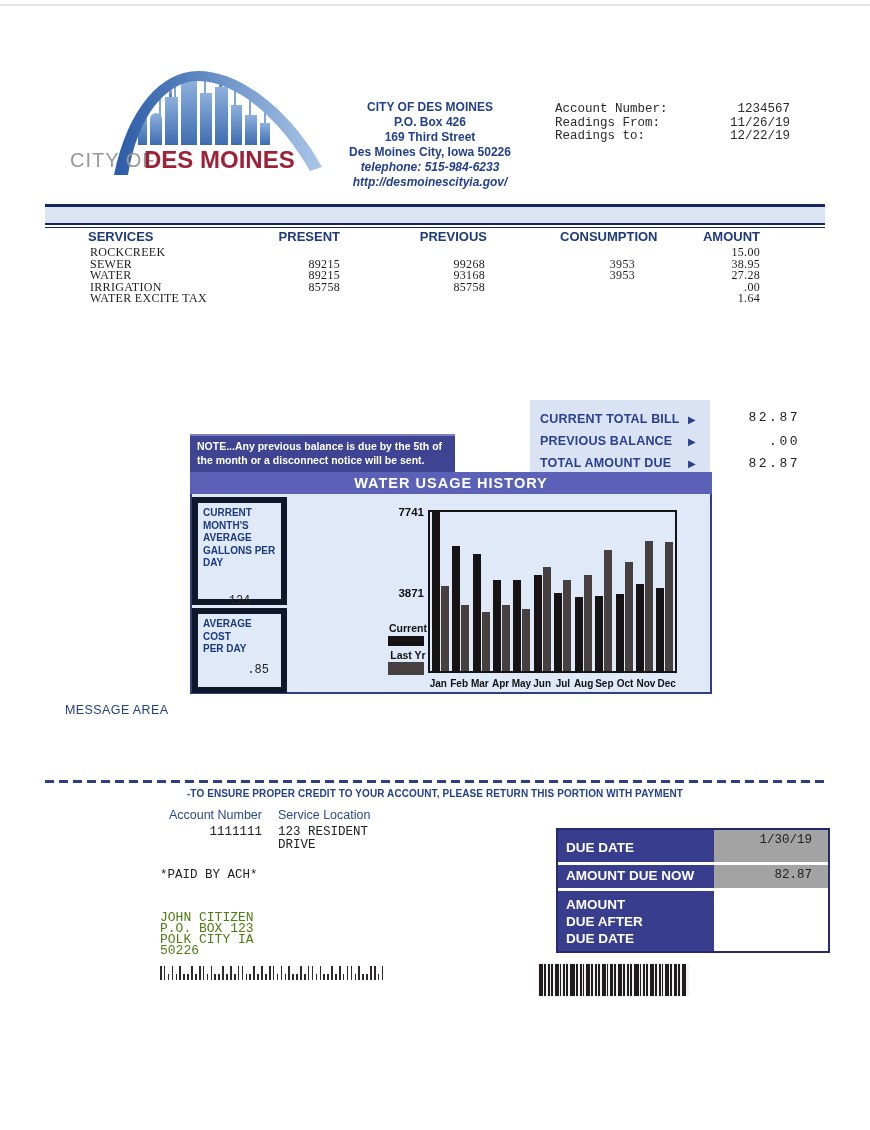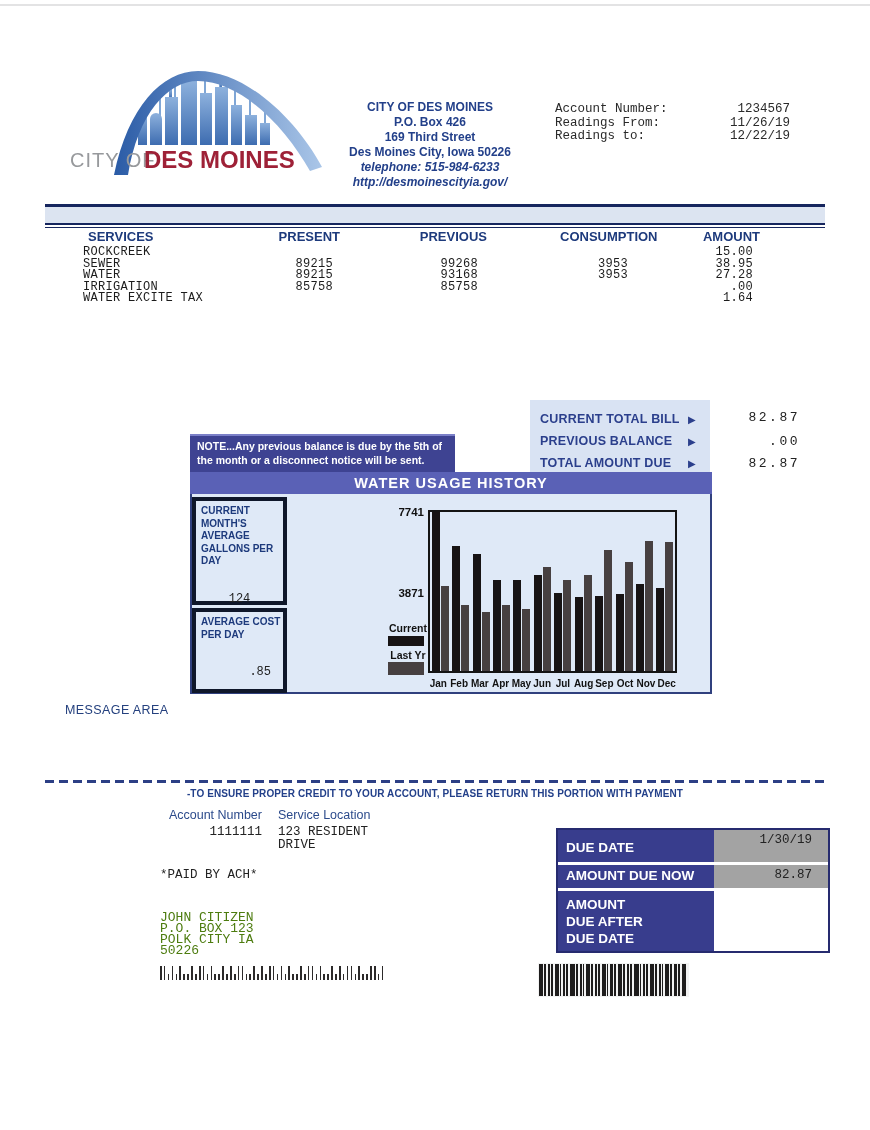--- a/index.html
+++ b/index.html
@@ -21,21 +21,21 @@
   .acct-row{display:flex;}
   .acct-row .lab{width:140px;}
   .acct-row .val{flex:1;text-align:right;}
 
   
   .rule-top{left:45px;top:204px;width:780px;height:3px;background:#16265e;}
   .band{left:45px;top:207px;width:780px;height:16px;background:#dce4f1;}
   .rule-b1{left:45px;top:223px;width:780px;height:2px;background:#16265e;}
   .rule-b2{left:45px;top:227px;width:780px;height:1px;background:#16265e;}
   .colhead{position:absolute;top:209px;font-size:13px;font-weight:bold;color:#1d3a7c;margin-top:20px;}
-  .rows{left:38px;top:245px;width:780px;}
+  .rows{left:45px;top:245px;width:780px;font-family:Liberation Serif, serif;}
   .srow{position:relative;height:11.6px;font-size:12px;letter-spacing:.3px;}
   .srow span{position:absolute;top:0;}
   .c-service{left:45px;width:170px;}
   .c-present{left:200px;width:95px;text-align:right;}
   .c-previous{left:345px;width:95px;text-align:right;}
   .c-consumption{left:495px;width:95px;text-align:right;}
   .c-amount{left:595px;width:120px;text-align:right;}
 
   
   .totbox{left:530px;top:400px;width:180px;height:72px;background:#d9e3f3;}
@@ -45,21 +45,21 @@
 
   
   .note{left:190px;top:434px;width:265px;height:38px;background:#3e4392;border-top:2px solid #7b80c8;
         color:#fff;font-weight:bold;font-size:10.5px;line-height:13.5px;padding:4px 7px;box-sizing:border-box;}
 
   
   .banner{left:190px;top:472px;width:522px;height:22px;background:#5a61b6;color:#fff;
           font-weight:bold;font-size:14.5px;letter-spacing:1px;text-align:center;line-height:23px;}
   .panel{left:190px;top:494px;width:522px;height:200px;background:#dfe9f7;
          border-left:2px solid #30407e;border-right:2px solid #30407e;border-bottom:2px solid #30407e;box-sizing:border-box;}
-  .infobox{position:absolute;border:4px solid #0f172a;box-sizing:border-box;}
+  .infobox{position:absolute;border:6px solid #0f172a;box-sizing:border-box;}
   .ib1{left:192px;top:497px;width:95px;height:108px;}
   .ib2{left:192px;top:608px;width:95px;height:85px;}
   .iblabel{font-size:10px;font-weight:bold;line-height:12.5px;color:#1d3a7c;padding:4px 2px 0 5px;}
   .ib1 .ibval{margin-top:24px;text-align:center;font-size:12px;color:#222;}
   .ib2 .ibval{position:absolute;bottom:10px;right:12px;font-size:12px;color:#222;}
 
   
   .plot{left:428px;top:510px;width:249px;height:163px;border:2px solid #141414;box-sizing:border-box;
         display:flex;align-items:flex-end;}
   .mgroup{flex:1;display:flex;align-items:flex-end;justify-content:center;gap:1px;height:100%;}

